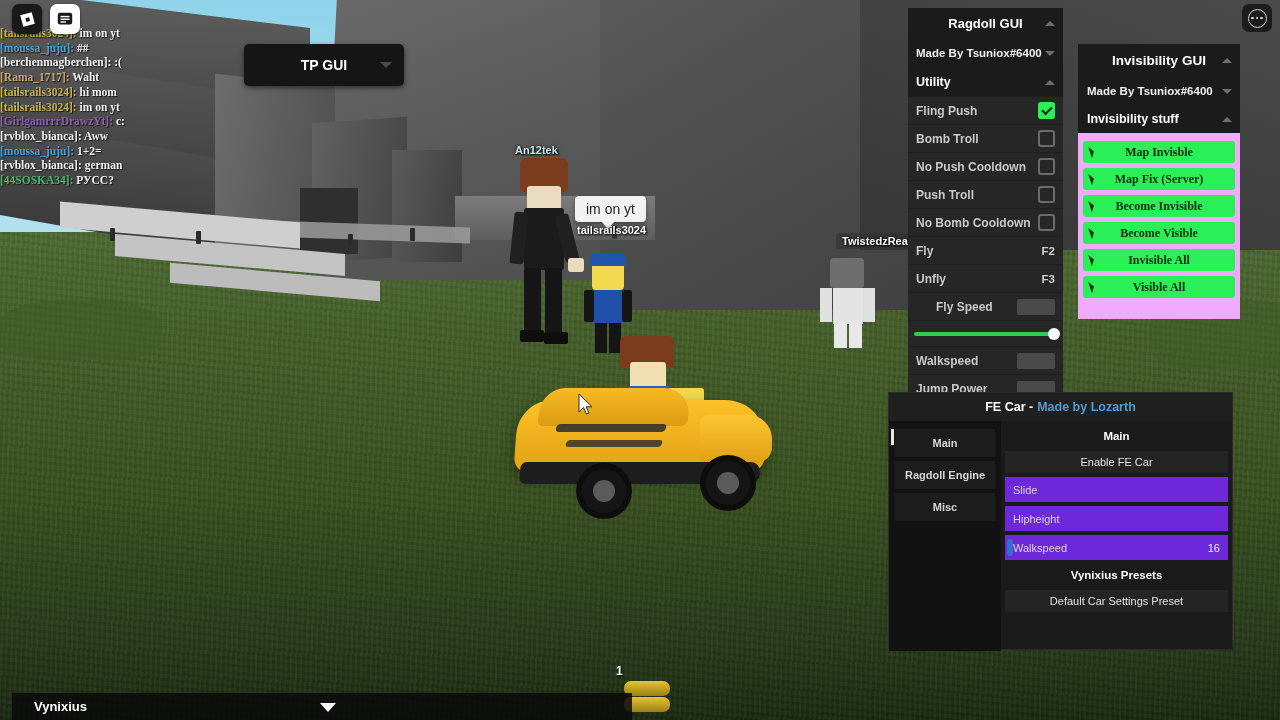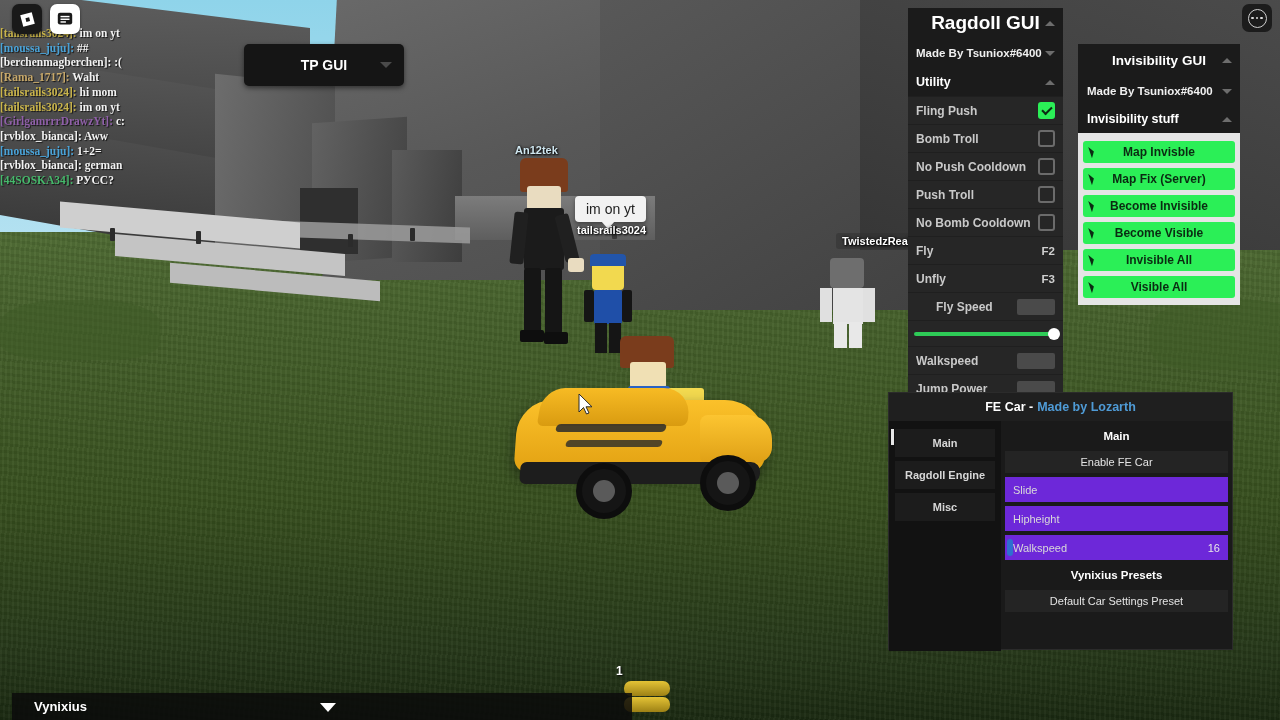--- a/index.html
+++ b/index.html
@@ -232,21 +232,21 @@
   }
   .collapse-arrow {
     position: absolute; right: 8px; top: 50%; width: 0; height: 0;
     border-left: 5px solid transparent; border-right: 5px solid transparent;
   }
   .collapse-arrow.up { margin-top: -2px; border-bottom: 5px solid #6d6d6d; }
   .collapse-arrow.down { margin-top: -2px; border-top: 5px solid #6d6d6d; }
 
   
   #ragdoll { left: 908px; top: 8px; width: 155px; }
-  #ragdoll .panel-title { height: 30px; font-size: 19px; }
+  #ragdoll .panel-title { height: 30px; font-size: 13px; }
   #ragdoll .sub {
     height: 30px; font-size: 11.5px; padding-left: 8px;
     background: #1b1b1b; color: #f0f0f0; font-weight: bold;
     display: flex; align-items: center; position: relative;
   }
   #ragdoll .sect {
     height: 28px; font-size: 12.5px; padding-left: 8px;
     background: #1b1b1b; color: #fff; font-weight: bold;
     display: flex; align-items: center; position: relative;
   }
@@ -290,21 +290,21 @@
   #invis .sub {
     height: 29px; font-size: 11.5px; padding-left: 9px;
     background: #1b1b1b; color: #f0f0f0; font-weight: bold;
     display: flex; align-items: center; position: relative;
   }
   #invis .sect {
     height: 28px; font-size: 12.5px; padding-left: 9px;
     background: #1b1b1b; color: #fff; font-weight: bold;
     display: flex; align-items: center; position: relative;
   }
-  .iv-wrap { background: #e5e5e5; padding: 3px 5px 7px 5px; }
+  .iv-wrap { background: #f0abfc; padding: 3px 5px 21px 5px; font-family: Liberation Serif, serif; }
   .iv-btn {
     height: 22px; margin-top: 5px; border-radius: 3px;
     background: #2bef57; color: #0b2b12; font-size: 12px; font-weight: bold;
     display: flex; align-items: center; justify-content: center;
     position: relative;
   }
   .iv-btn .ptr {
     position: absolute; left: 7px; top: 50%; margin-top: -6px;
     width: 0; height: 0;
     border-left: 4px solid #0b2b12; border-top: 6px solid transparent;

